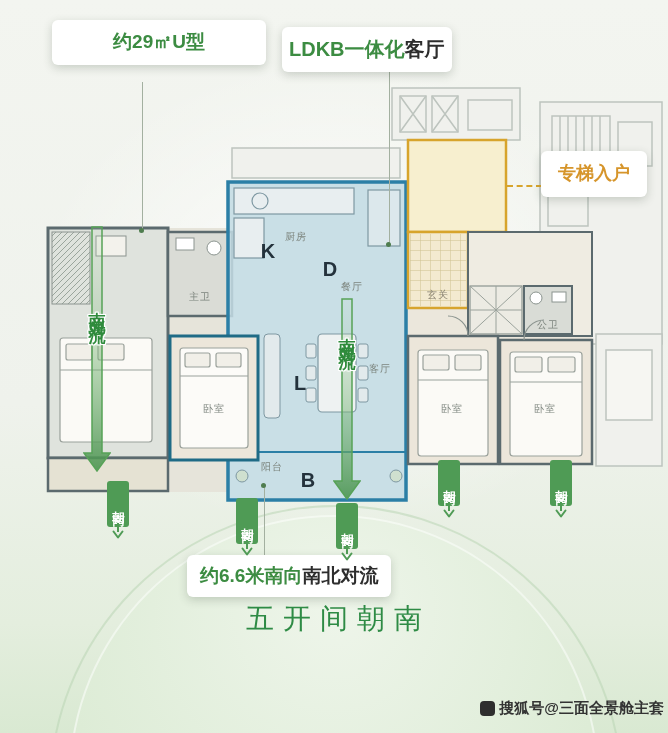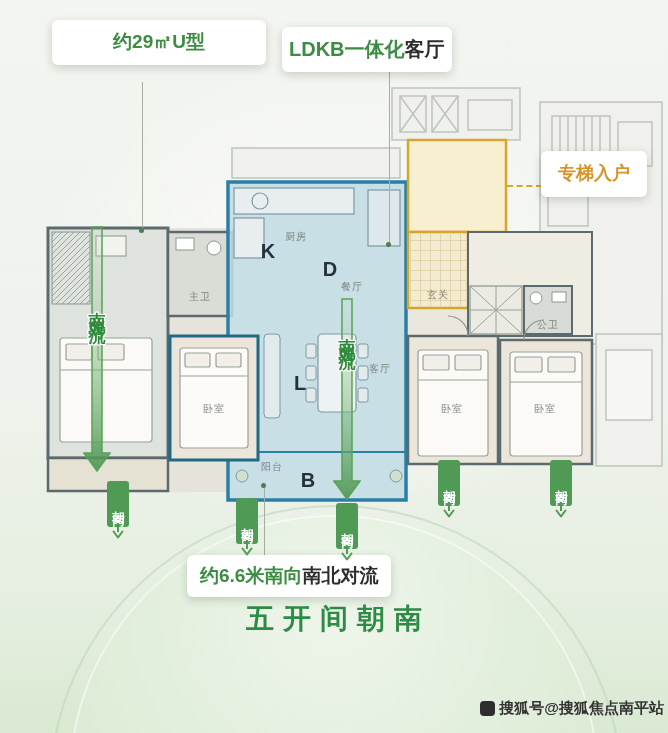--- a/index.html
+++ b/index.html
@@ -55,21 +55,21 @@
   .badge{position:absolute;width:22px;min-height:38px;padding:4px 0;background:#4f9b55;border-radius:3px;
     color:#fff;font-weight:700;font-size:12.5px;letter-spacing:3px;
     writing-mode:vertical-rl;text-orientation:upright;display:grid;place-items:center;}
   #badge-1{left:107px;top:481px;} #badge-2{left:236px;top:498px;} #badge-3{left:336px;top:503px;}
   #badge-4{left:438px;top:460px;} #badge-5{left:550px;top:460px;}
   .badge-pointer{position:absolute;width:12px;height:16px;}
   #bp-1{left:112px;top:523px;} #bp-2{left:241px;top:540px;} #bp-3{left:341px;top:545px;}
   #bp-4{left:443px;top:502px;} #bp-5{left:555px;top:502px;}
 
   .headline{position:absolute;left:0;top:600px;width:668px;text-align:center;
-    font-size:28px;font-weight:700;color:#2e8b45;letter-spacing:9px;text-indent:9px;}
+    font-size:28px;font-weight:400;color:#2e8b45;letter-spacing:9px;text-indent:9px;}
   .watermark{position:absolute;right:4px;top:699px;display:flex;align-items:center;gap:4px;
     font-size:15px;font-weight:700;color:#333;}
   .wm-icon{width:15px;height:15px;border-radius:4px;background:#2e2e2e;}
 </style>
 </head>
 <body>
 
 <div class="stage">
 
   <div class="glow"></div>
@@ -285,16 +285,16 @@
     </svg>
   <svg class="badge-pointer" id="bp-5" viewBox="0 0 12 16">
       <path d="M6 0 V9" stroke="#4f9b55" stroke-width="2" fill="none"></path>
       <path d="M1.5 8.5 L6 14.5 L10.5 8.5" stroke="#4f9b55" stroke-width="2" fill="none" stroke-linecap="round" stroke-linejoin="round"></path>
     </svg>
 
   <div class="headline">五开间朝南</div>
 
   <div class="watermark">
     <span class="wm-icon"></span>
-    <span>搜狐号@搜狐焦点南平站</span>
+    <span>搜狐号@三面全景舱主套</span>
   </div>
 
 </div>
 
 </body></html>

